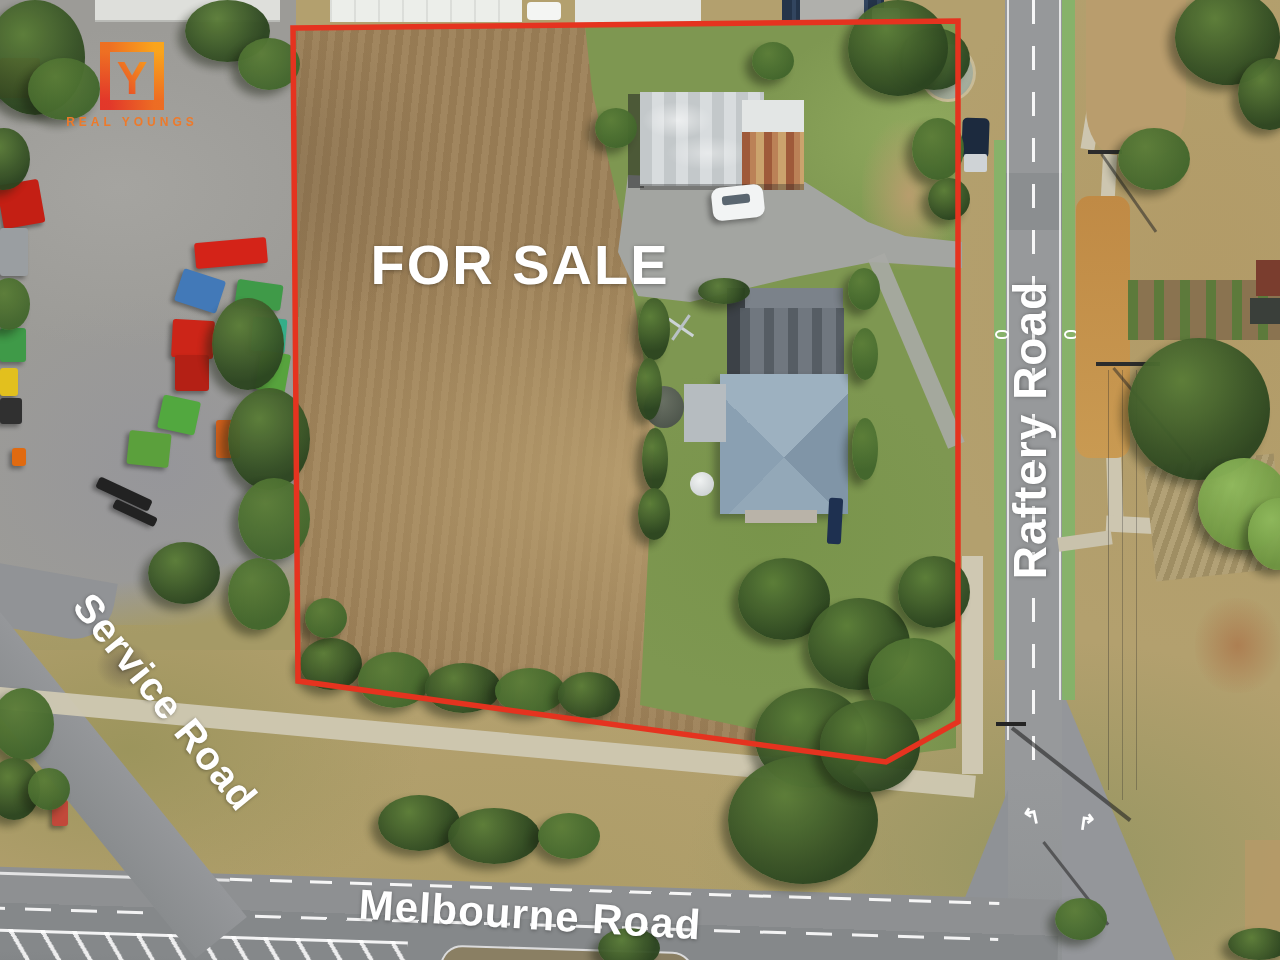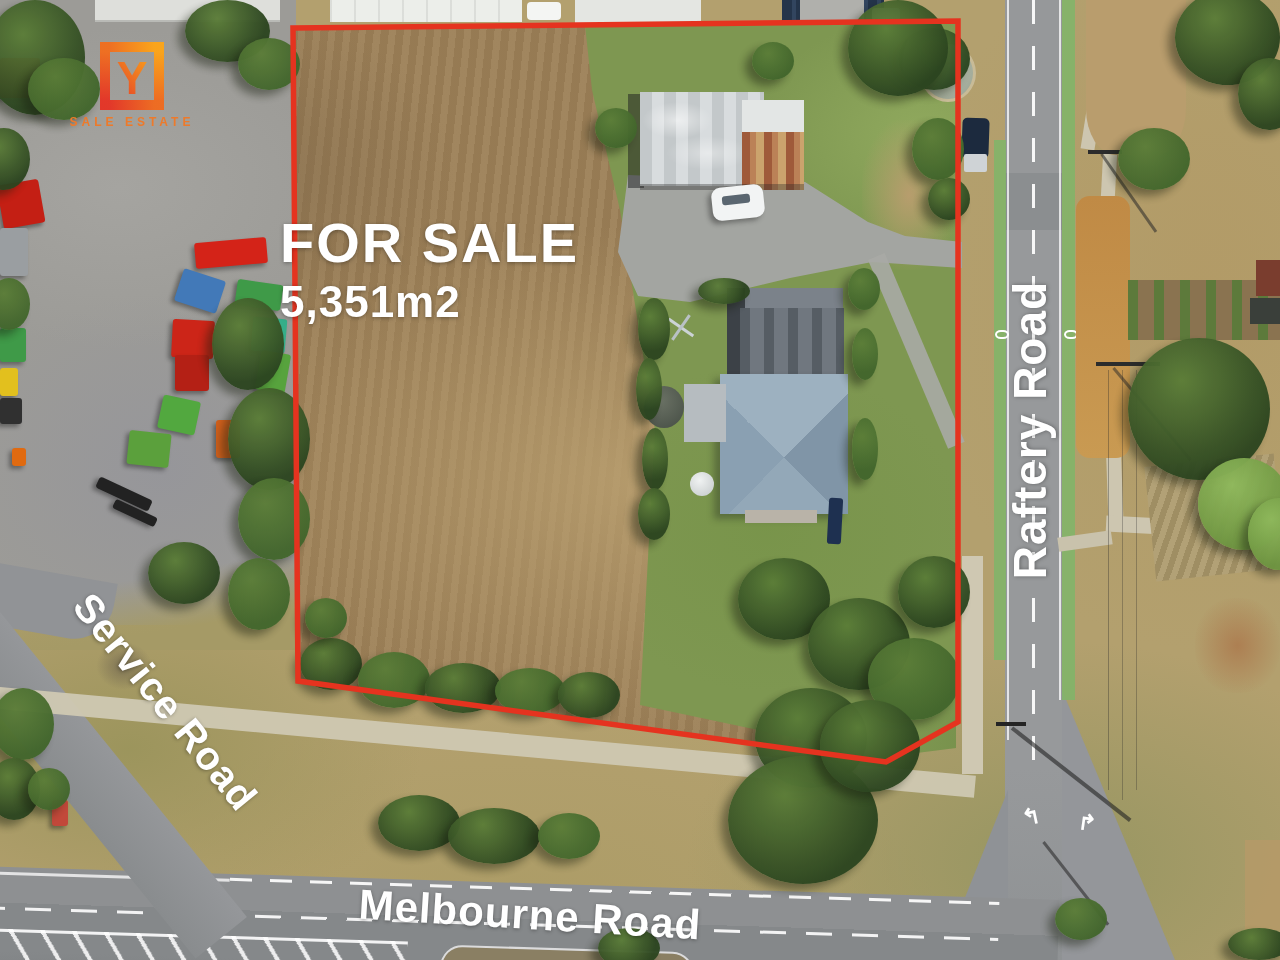--- a/index.html
+++ b/index.html
@@ -260,32 +260,31 @@
       <div class="tree" style="left: 848px; top: 268px; width: 32px; height: 42px; background: radial-gradient(circle at 38% 30%, rgb(91, 125, 56), rgb(66, 102, 44) 72%); box-shadow: rgba(22, 28, 14, 0.45) -7px 6px 8px; opacity: 0.96;"></div>
       <div class="tree" style="left: 852px; top: 328px; width: 26px; height: 52px; background: radial-gradient(circle at 38% 30%, rgb(91, 125, 56), rgb(66, 102, 44) 72%); box-shadow: rgba(22, 28, 14, 0.45) -7px 6px 8px; opacity: 0.96;"></div>
       <div class="tree" style="left: 852px; top: 418px; width: 26px; height: 62px; background: radial-gradient(circle at 38% 30%, rgb(91, 125, 56), rgb(66, 102, 44) 72%); box-shadow: rgba(22, 28, 14, 0.45) -7px 6px 8px; opacity: 0.96;"></div>
       <div class="tree" style="left: 595px; top: 108px; width: 42px; height: 40px; background: radial-gradient(circle at 38% 30%, rgb(91, 125, 56), rgb(66, 102, 44) 72%); box-shadow: rgba(22, 28, 14, 0.45) -7px 6px 8px; opacity: 0.96;"></div>
     </div>
 
   <svg class="abs" width="1280" height="960" style="left:0;top:0;" viewBox="0 0 1280 960">
     <polygon points="293,28 958,21 958,722 886,762 298,681" fill="none" stroke="#e5331f" stroke-width="5.5" stroke-linejoin="miter"></polygon>
   </svg>
 
-  <div class="abs" style="left:280px;top:210px;width:480px;text-align:left;color:#fff;">
+  <div class="abs" style="left:280px;top:232px;width:480px;text-align:center;color:#fff;">
     <div class="lbl" style="position:static;font-size:56px;letter-spacing:2px;">FOR SALE</div>
-    <div class="lbl" style="position:static;font-size:44px;margin-top:2px;">5,351m2</div>
   </div>
 
   <div class="lbl" style="left:1030px;top:430px;font-size:46px;transform:translate(-50%,-50%) rotate(-90deg);">Raftery Road</div>
   <div class="lbl" style="left:165px;top:702px;font-size:40px;transform:translate(-50%,-50%) rotate(51deg);">Service Road</div>
   <div class="lbl" style="left:530px;top:915px;font-size:42px;transform:translate(-50%,-50%) rotate(3.5deg);">Melbourne Road</div>
 
   <div class="abs" style="left:42px;top:42px;width:180px;text-align:center;">
     <div style="display:inline-block;width:44px;height:48px;border:10px solid;
          border-image:linear-gradient(225deg,#f9a51c,#e2372a) 1;position:relative;">
       <span class="logo-grad-text" style="position:absolute;left:50%;top:54%;transform:translate(-50%,-50%);
             font-size:46px;font-weight:bold;background:linear-gradient(225deg,#f9a51c,#e2372a);
             -webkit-background-clip:text;background-clip:text;color:transparent;">Y</span>
     </div>
-    <div style="font-size:12px;font-weight:bold;color:#ed7a2b;letter-spacing:4px;margin-top:1px;">SALE ESTATE</div>
+    <div style="font-size:12px;font-weight:bold;color:#ed7a2b;letter-spacing:4px;margin-top:1px;">REAL YOUNGS</div>
   </div>
 
 </div>
 
 </body></html>

